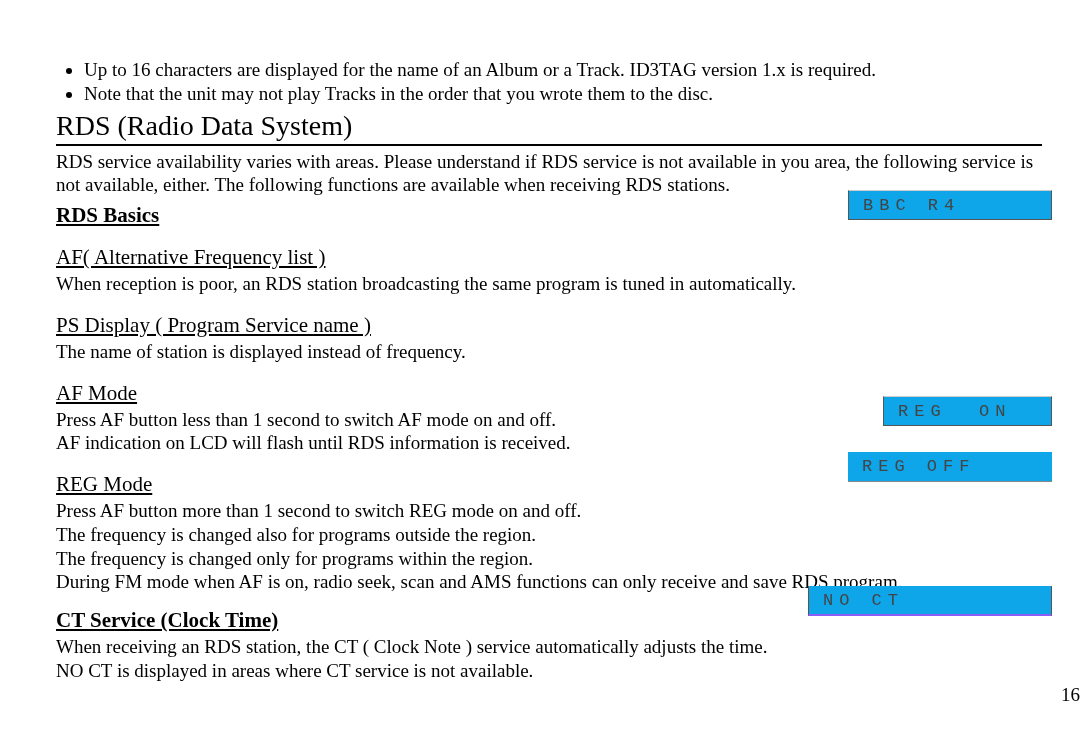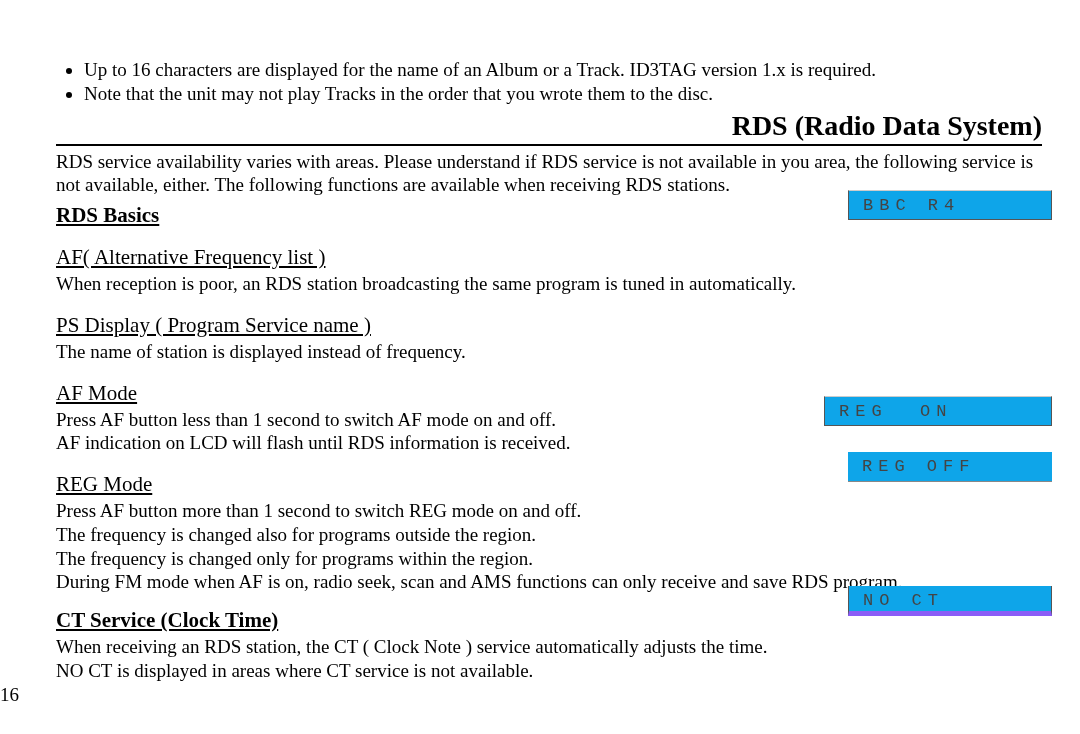--- a/index.html
+++ b/index.html
@@ -22,23 +22,22 @@
     margin: 0 0 4px 0;
     padding-left: 28px;
     list-style-type: disc;
   }
   ul.bullets li {
     font-size: 19px;
     line-height: 1.25;
   }
   .section-title {
     font-size: 28px;
-    font-weight: bold;
+    font-weight: normal;
     margin: 2px 0 2px 0;
-    text-align: right;
   }
   .hr {
     border: 0;
     border-top: 2px solid #000;
     margin: 2px 0 4px 0;
   }
   .body-text {
     font-size: 19px;
     line-height: 1.25;
   }
@@ -54,21 +53,21 @@
     margin-top: 17px;
   }
   .block {
     margin-top: 2px;
   }
   .pagenum {
     position: absolute;
     bottom: 28px;
     left: 0;
     right: 0;
-    text-align: left;
+    text-align: right;
     font-size: 19px;
   }
   .lcd {
     position: absolute;
     border: 1px solid #555;
     border-top-width: 0;
     background: #0ea5e9;
     font-family: "Courier New", monospace;
     letter-spacing: 6px;
     font-size: 17px;
@@ -84,43 +83,43 @@
     top: 190px;
     right: 28px;
     width: 204px;
     height: 30px;
     line-height: 22px;
     border-bottom-width: 1px;
   }
   .lcd2 {
     top: 396px;
     right: 28px;
-    width: 228px;
+    width: 169px;
     height: 30px;
     line-height: 22px;
   }
   .lcd3 {
     top: 452px;
     right: 28px;
     width: 204px;
     height: 30px;
     line-height: 22px;
     border-top: 0;
     border-left: 0;
     border-right: 0;
     border-bottom: 1px solid #888;
   }
   .lcd4 {
     top: 586px;
     right: 28px;
-    width: 204px;
+    width: 244px;
     height: 30px;
     line-height: 22px;
     border-top: 0;
-    border-bottom: 5px solid #8b5cf6;
+    border-bottom: 2px solid #8b5cf6;
   }
 </style>
 </head>
 <body>
 
 <div class="page">
 
   <ul class="bullets">
     <li>Up to 16 characters are displayed for the name of an Album or a Track. ID3TAG version 1.x is required.</li>
     <li>Note that the unit may not play Tracks in the order that you wrote them to the disc.</li>

